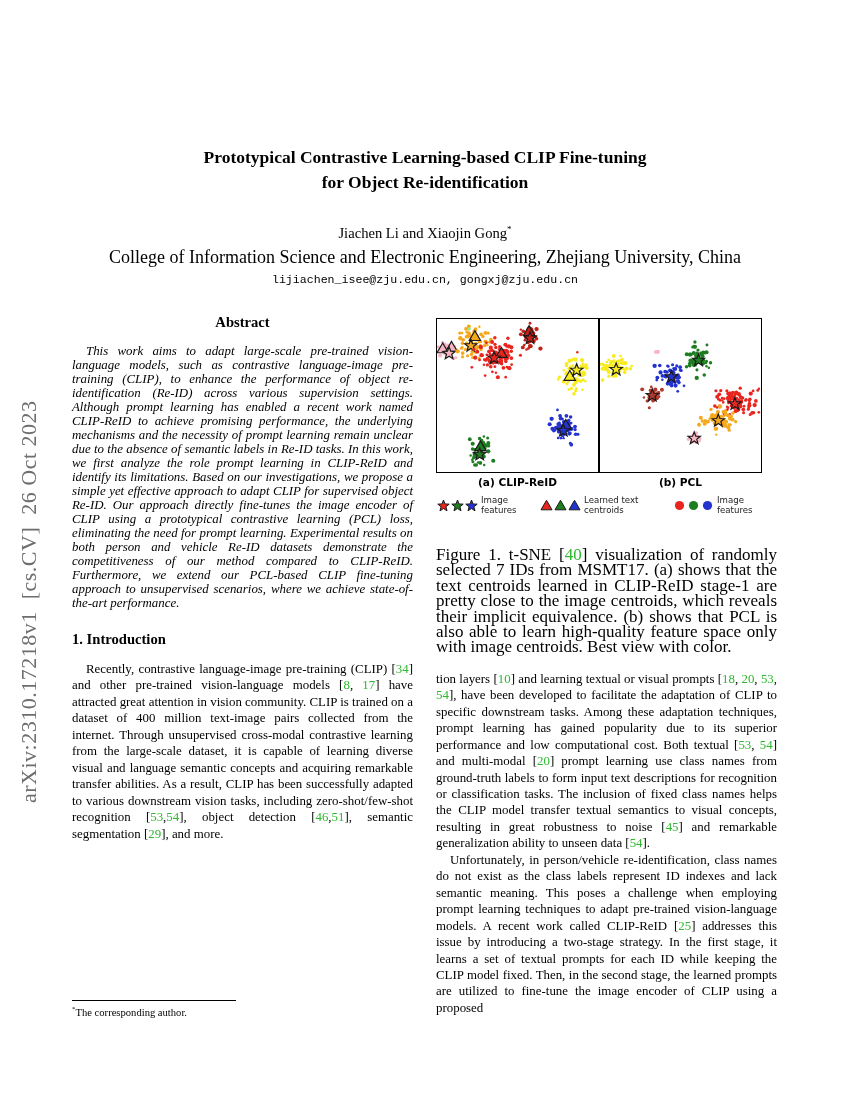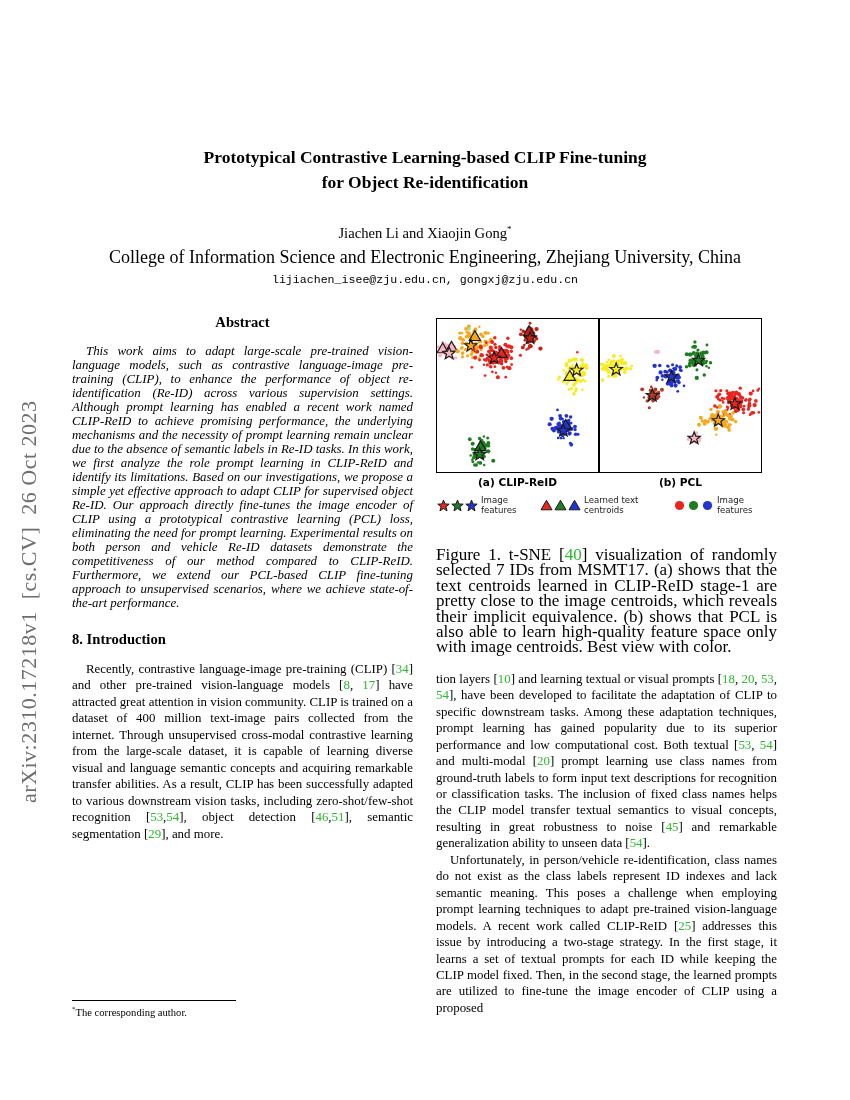--- a/index.html
+++ b/index.html
@@ -66,21 +66,21 @@
       <div>for Object Re-identification</div>
     </div>
     <div class="authors"><span>Jiachen Li and Xiaojin Gong</span><sup>*</sup></div>
     <div class="affiliation">College of Information Science and Electronic Engineering, Zhejiang University, China</div>
     <div class="emails">lijiachen_isee@zju.edu.cn, gongxj@zju.edu.cn</div>
   </div>
 
   <div class="col col-left">
     <div class="abstract-heading">Abstract</div>
     <p class="abstract-text">This work aims to adapt large-scale pre-trained vision-language models, such as contrastive language-image pre-training (CLIP), to enhance the performance of object re-identification (Re-ID) across various supervision settings. Although prompt learning has enabled a recent work named CLIP-ReID to achieve promising performance, the underlying mechanisms and the necessity of prompt learning remain unclear due to the absence of semantic labels in Re-ID tasks. In this work, we first analyze the role prompt learning in CLIP-ReID and identify its limitations. Based on our investigations, we propose a simple yet effective approach to adapt CLIP for supervised object Re-ID. Our approach directly fine-tunes the image encoder of CLIP using a prototypical contrastive learning (PCL) loss, eliminating the need for prompt learning. Experimental results on both person and vehicle Re-ID datasets demonstrate the competitiveness of our method compared to CLIP-ReID. Furthermore, we extend our PCL-based CLIP fine-tuning approach to unsupervised scenarios, where we achieve state-of-the-art performance.</p>
-    <div class="section-heading">8. Introduction</div>
+    <div class="section-heading">1. Introduction</div>
     <p class="body indent"><span>Recently, contrastive language-image pre-training (CLIP) [</span><span class="cite">34</span><span>] and other pre-trained vision-language models [</span><span class="cite">8</span><span>, </span><span class="cite">17</span><span>] have attracted great attention in vision community.  CLIP is trained on a dataset of 400 million text-image pairs collected from the internet.  Through unsupervised cross-modal contrastive learning from the large-scale dataset, it is capable of learning diverse visual and language semantic concepts and acquiring remarkable transfer abilities.  As a result, CLIP has been successfully adapted to various downstream vision tasks, including zero-shot/few-shot recognition [</span><span class="cite">53</span><span>,</span><span class="cite">54</span><span>], object detection [</span><span class="cite">46</span><span>,</span><span class="cite">51</span><span>], semantic segmentation [</span><span class="cite">29</span><span>], and more.</span></p>
   </div>
 
   <div class="footnote">
     <div class="footnote-rule"></div>
     <div class="footnote-text"><sup>*</sup><span>The corresponding author.</span></div>
   </div>
 
   <div class="col col-right">
     <div class="figure">

